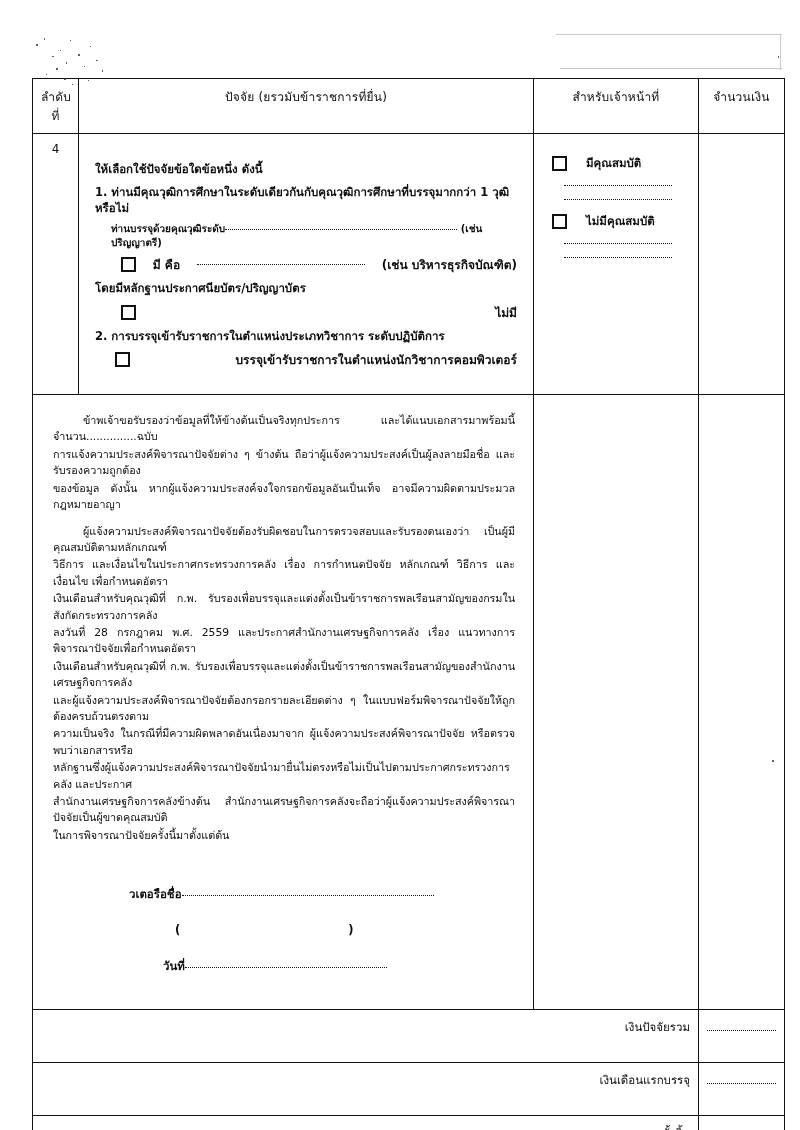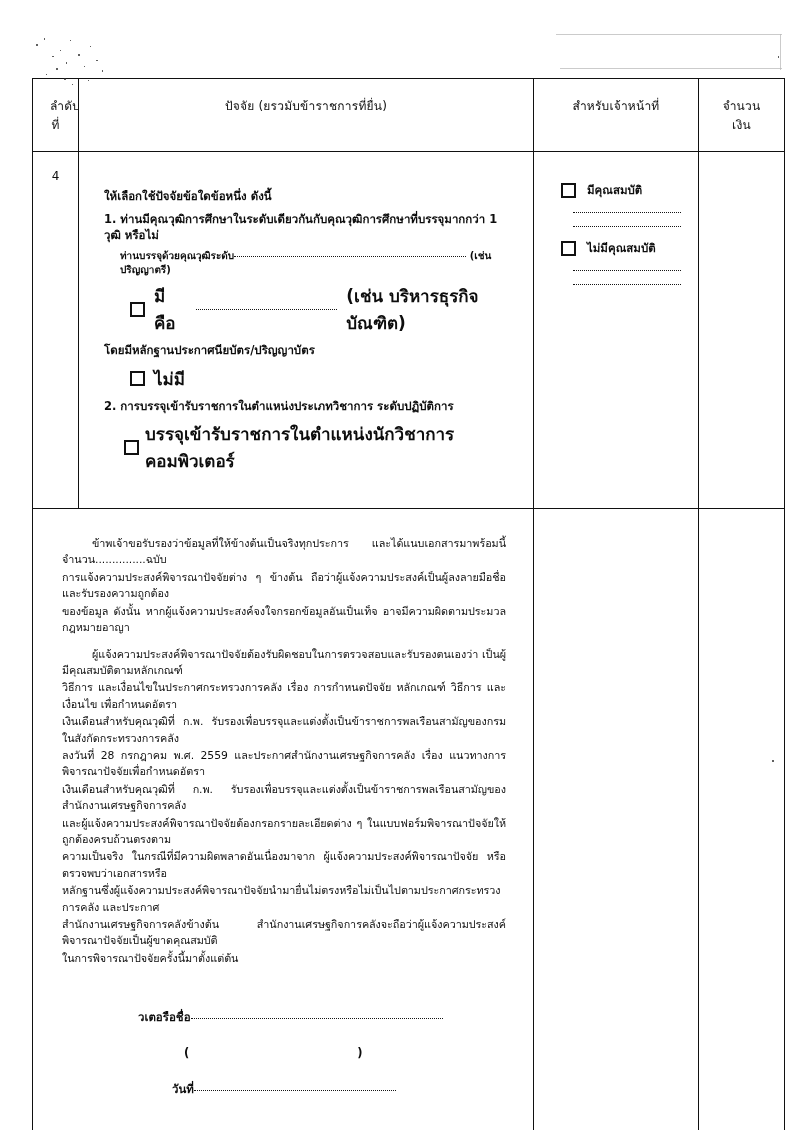--- a/index.html
+++ b/index.html
@@ -68,21 +68,21 @@
     left: 32px;
     top: 78px;
     width: 752px;
     border-collapse: collapse;
     table-layout: fixed;
   }
   table#form-table td,
   table#form-table th {
     border: 1.6px solid #111;
     vertical-align: top;
-    padding: 17px;
+    padding: 8px;
     font-weight: normal;
   }
   .c-no    { width: 46px; }
   .c-fac   { width: 455px; }
   .c-off   { width: 165px; }
   .c-amt   { width: 86px; }
 
   thead td {
     text-align: center;
     font-size: 12px;
@@ -122,24 +122,25 @@
   .q-line {
     font-size: 11.5px;
     font-weight: bold;
     margin: 0 0 6px 0;
     line-height: 1.35;
   }
   .opt {
     display: flex;
     align-items: center;
     gap: 9px;
-    font-size: 17px;
+    font-size: 12px;
     font-weight: bold;
     margin: 0 0 7px 0;
     padding-left: 26px;
+    justify-content: space-between;
   }
   .opt.tight { padding-left: 20px; gap: 6px; }
 
   .chk {
     display: inline-block;
     width: 11px;
     height: 11px;
     border: 2px solid #111;
     flex: 0 0 auto;
     background: #fff;
@@ -149,21 +150,21 @@
     display: inline-block;
     border-bottom: 1.6px dotted #161616;
     vertical-align: 2px;
   }
 
   
   .off-pad { padding: 12px 10px 8px 10px; }
   .off-opt {
     display: flex;
     align-items: center;
-    gap: 11px;
+    gap: 19px;
     font-size: 11.5px;
     font-weight: bold;
     margin-bottom: 12px;
     text-align: center;
   }
   .off-dots {
     border-bottom: 1.6px dotted #161616;
     width: 108px;
     margin: 0 0 12px 12px;
     height: 1px;
@@ -329,20 +330,32 @@
             <div class="sign-date">
               <span>วันที่</span><span class="dotfill" style="width:202px;"></span>
             </div>
           </div>
         </td>
 
         <td class="blank-tall"></td>
         <td class="blank-tall"></td>
       </tr>
 
+      <tr>
+        <td class="sum-label" colspan="3">เงินปัจจัยรวม</td>
+        <td class="sum-amt">
+          <span class="dotfill"></span>
+        </td>
+      </tr>
+      <tr>
+        <td class="sum-label" colspan="3">เงินเดือนแรกบรรจุ</td>
+        <td class="sum-amt">
+          <span class="dotfill"></span>
+        </td>
+      </tr>
       <tr>
         <td class="sum-label" colspan="3">รวมทั้งสิ้น</td>
         <td class="sum-amt">
           <span class="dotfill"></span>
         </td>
       </tr>
       <tr>
         <td class="sum-label" colspan="3">จำนวนที่ได้รับ (ปัดเศษ)</td>
         <td class="sum-amt">
           <span class="dotfill"></span>

